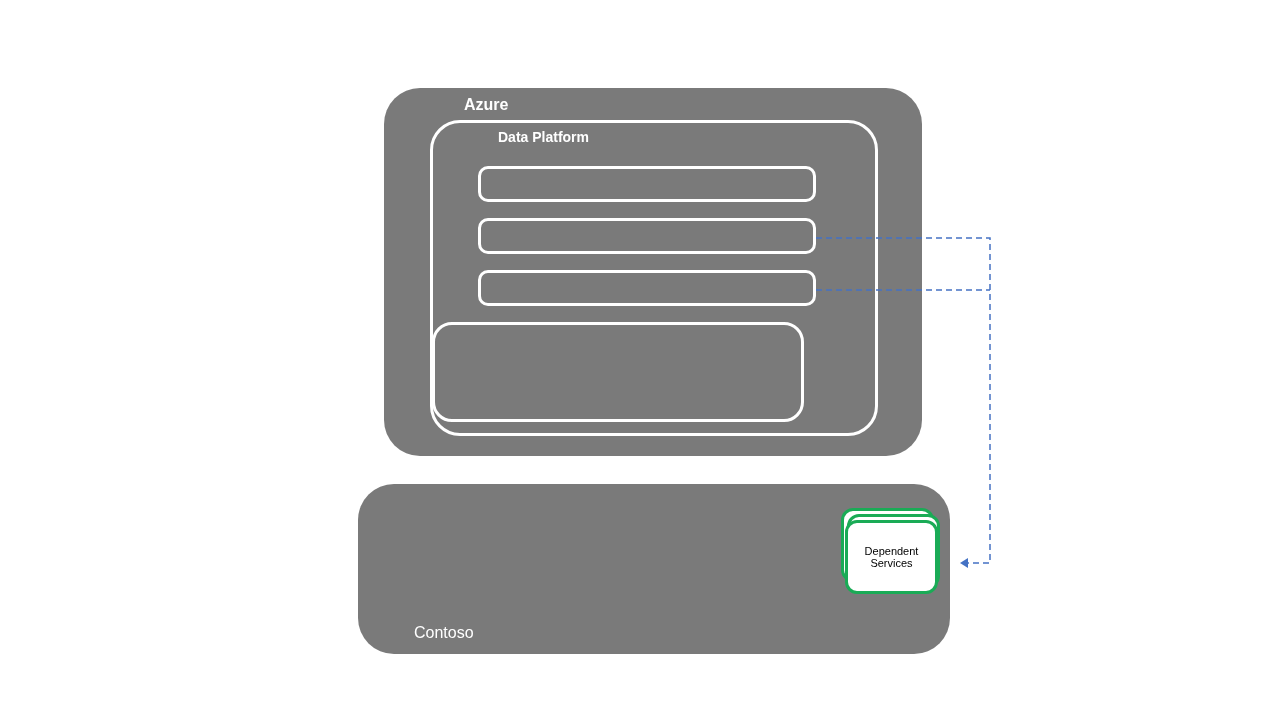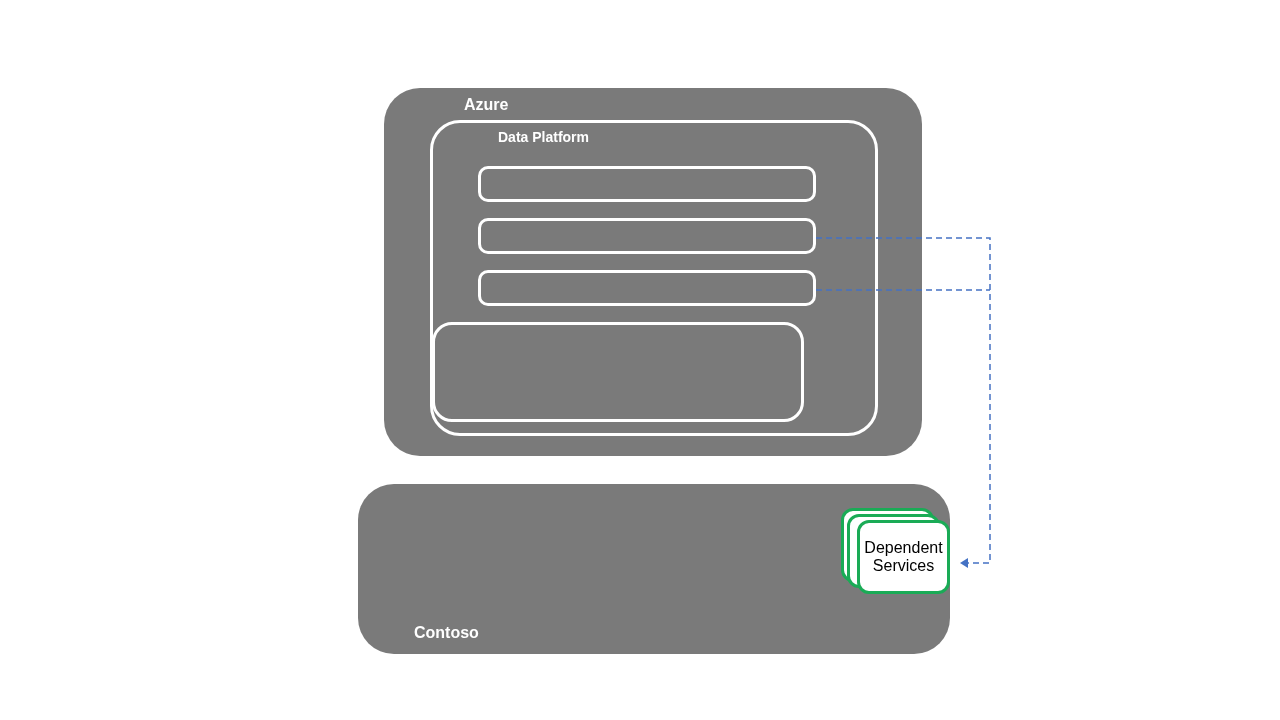--- a/index.html
+++ b/index.html
@@ -83,21 +83,21 @@
       height: 170px;
       background: #7a7a7a;
       border-radius: 36px;
     }
     
     .contoso-label {
       position: absolute;
       bottom: 12px;
       left: 56px;
       color: #ffffff;
-      font-weight: 700;
+      font-weight: 400;
       font-size: 16px;
     }
     
     .dependent-card {
       position: absolute;
       width: 93px;
       height: 74px;
       background: #ffffff;
       border: 3px solid #1aab56;
       border-radius: 12px;
@@ -105,27 +105,27 @@
     
     .card-back { 
       right: 16px; 
       top: 24px; 
     }
     .card-mid { 
       right: 10px; 
       top: 30px; 
     }
     .card-front { 
-      right: 0; 
+      right: 12px; 
       top: 36px;
       display: flex;
       align-items: center;
       justify-content: center;
       flex-direction: column;
-      font-size: 16px;
+      font-size: 11px;
       color: #000000;
       text-align: center;
     }
     
     .connector-svg {
       position: absolute;
       left: 0;
       top: 0;
       width: 1280px;
       height: 720px;

